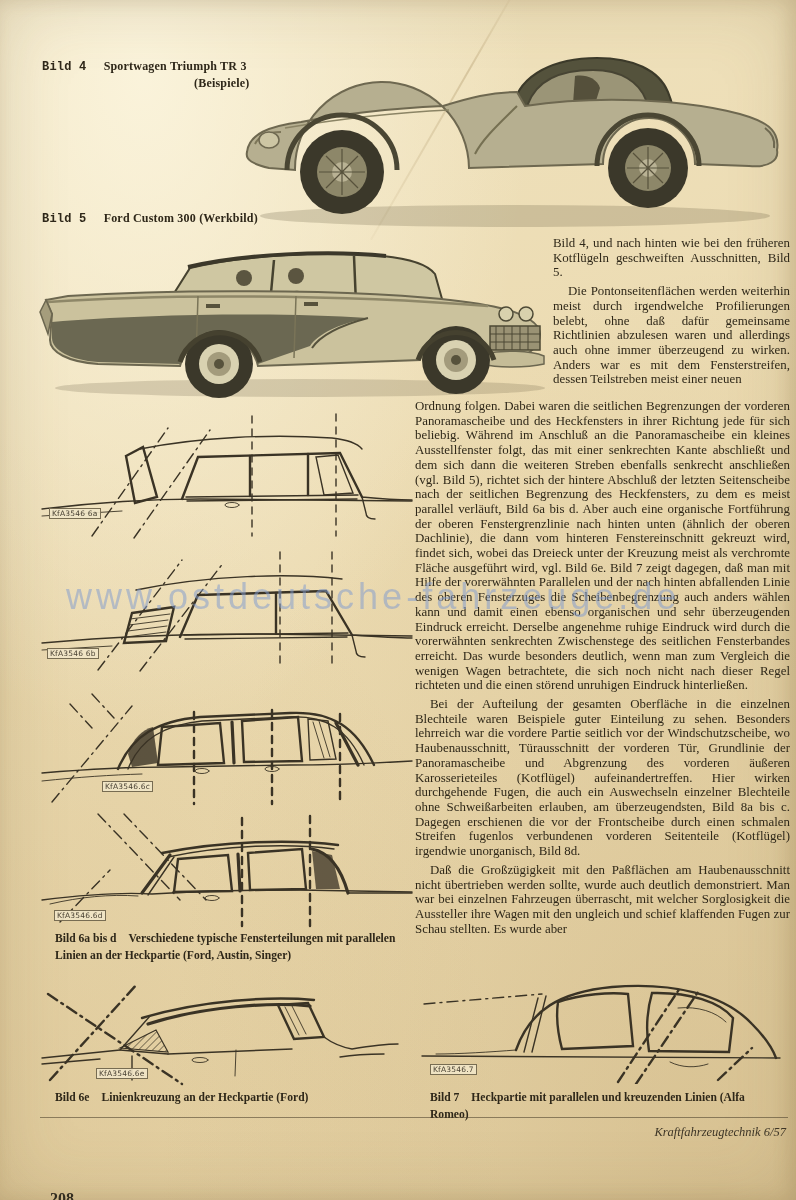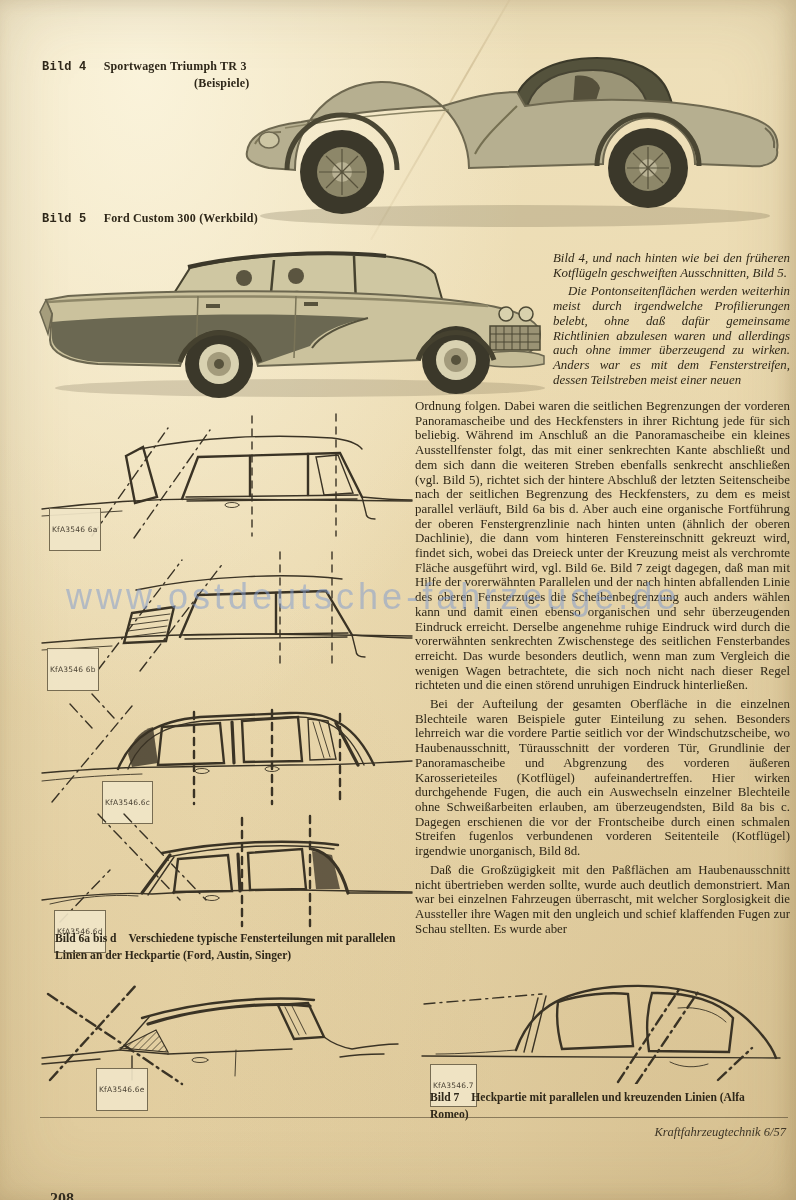--- a/index.html
+++ b/index.html
@@ -23,21 +23,21 @@
   .cap-block { position:absolute; line-height:1.35; }
   .credit-line { padding-left:152px; }
   .fig-cap { position:absolute; font-size:11.6px; font-weight:bold; color:#2e2719; line-height:1.45; }
   .fig-cap .lbl { margin-right:12px; }
   .col { position:absolute; text-align:justify; font-size:12.9px; line-height:14.7px;
          color:#2f2819; hyphens:auto; -webkit-hyphens:auto; }
   .col p { margin:0; }
   .col p.ind { text-indent:15px; margin-top:4px; }
   .fig { position:absolute; }
   .plate { position:absolute; font:7.5px "DejaVu Sans",sans-serif; color:#4a4234;
-           border:1px solid #776c52; background:rgba(240,229,199,0.92); padding:16px 2px;
+           border:1px solid #776c52; background:rgba(240,229,199,0.92); padding:0 2px;
            white-space:nowrap; letter-spacing:0.2px; }
   .ln  { stroke:#3a3325; fill:none; stroke-width:1.4; stroke-linecap:round; }
   .w2  { stroke-width:2.4; }
   .w3  { stroke-width:3.2; }
   .thin{ stroke-width:0.9; }
   .dash{ stroke-dasharray:7 6; }
   .ddot{ stroke-dasharray:11 5 2 5; }
   .watermark {
     position:absolute; left:66px; top:576px; z-index:40; white-space:nowrap;
     font-family:"Liberation Sans","DejaVu Sans",sans-serif; font-weight:normal;
@@ -156,21 +156,21 @@
         <circle cx="418" cy="122" r="34" fill="#3b382a"></circle>
         <circle cx="418" cy="122" r="20" fill="#d9d2b1"></circle>
         <circle cx="418" cy="122" r="12" fill="#a39b7c"></circle>
         <circle cx="418" cy="122" r="5" fill="#57523c"></circle>
       </g>
       <path d="M142,124 A42,42 0 0 1 222,124" stroke="#45412f" stroke-width="5" fill="none"></path>
       <path d="M380,122 A40,40 0 0 1 456,122" stroke="#45412f" stroke-width="5" fill="none"></path>
     </svg>
   </div>
 
-  <div class="col" style="left:553px; top:251px; width:237px;font-style:italic;">
+  <div class="col" style="left:553px; top:236px; width:237px;">
     <p>Bild 4, und nach hinten wie bei den früheren Kotflügeln geschweiften Ausschnitten, Bild 5.</p>
     <p class="ind">Die Pontonseitenflächen werden weiterhin meist durch irgendwelche Profilierungen belebt, ohne daß dafür gemeinsame Richtlinien abzulesen waren und allerdings auch ohne immer überzeugend zu wirken. Anders war es mit dem Fensterstreifen, dessen Teilstreben meist einer neuen</p>
   </div>
 
   <div class="col" style="left:415px; top:399px; width:375px;">
     <p>Ordnung folgen. Dabei waren die seitlichen Begrenzungen der vorderen Panoramascheibe und des Heckfensters in ihrer Richtung jede für sich beliebig. Während im Anschluß an die Panoramascheibe ein kleines Ausstellfenster folgt, das mit einer senkrechten Kante abschließt und dem sich dann die weiteren Streben ebenfalls senkrecht anschließen (vgl. Bild 5), richtet sich der hintere Abschluß der letzten Seitenscheibe nach der seitlichen Begrenzung des Heckfensters, zu dem es meist parallel verläuft, Bild 6a bis d. Aber auch eine organische Fortführung der oberen Fenstergrenzlinie nach hinten unten (ähnlich der oberen Dachlinie), die dann vom hinteren Fenstereinschnitt gekreuzt wird, findet sich, wobei das Dreieck unter der Kreuzung meist als verchromte Fläche ausgeführt wird, vgl. Bild 6e. Bild 7 zeigt dagegen, daß man mit Hilfe der vorerwähnten Parallelen und der nach hinten abfallenden Linie des oberen Fensterzuges die Scheibenbegrenzung auch anders wählen kann und damit einen ebenso organischen und sehr überzeugenden Eindruck erreicht. Derselbe angenehme ruhige Eindruck wird durch die vorerwähnten senkrechten Zwischenstege des seitlichen Fensterbandes erreicht. Das wurde besonders deutlich, wenn man zum Vergleich die wenigen Wagen betrachtete, die sich noch nicht nach dieser Regel richteten und die einen störend unruhigen Eindruck hinterließen.</p>
     <p class="ind">Bei der Aufteilung der gesamten Oberfläche in die einzelnen Blechteile waren Beispiele guter Einteilung zu sehen. Besonders lehrreich war die vordere Partie seitlich vor der Windschutzscheibe, wo Haubenausschnitt, Türausschnitt der vorderen Tür, Grundlinie der Panoramascheibe und Abgrenzung des vorderen äußeren Karosserieteiles (Kotflügel) aufeinandertreffen. Hier wirken durchgehende Fugen, die auch ein Auswechseln einzelner Blechteile ohne Schweißarbeiten erlauben, am überzeugendsten, Bild 8a bis c. Dagegen erschienen die vor der Frontscheibe durch einen schmalen Streifen fugenlos verbundenen vorderen Seitenteile (Kotflügel) irgendwie unorganisch, Bild 8d.</p>
     <p class="ind">Daß die Großzügigkeit mit den Paßflächen am Haubenausschnitt nicht übertrieben werden sollte, wurde auch deutlich demonstriert. Man war bei einzelnen Fahrzeugen überrascht, mit welcher Sorglosigkeit die Aussteller ihre Wagen mit den ungleich und schief klaffenden Fugen zur Schau stellten. Es wurde aber</p>
   </div>
 
@@ -288,20 +288,23 @@
       <path class="ln w2" d="M232,21 C270,20 300,30 313,46 L309,80 L229,79 C226,60 227,38 232,21 Z"></path>
       <path class="ln thin" d="M258,36 C278,34 296,40 306,50"></path>
       <path class="ln" d="M2,84 L360,86"></path>
       <path class="ln thin" d="M96,78 C70,80 40,82 16,82"></path>
       <path class="ln thin" d="M250,90 C262,96 276,96 288,92"></path>
       <path class="ln ddot w2" d="M198,110 L260,16 M216,112 L278,20 M298,108 L332,76"></path>
     </svg>
     <div class="plate" style="left:10px; top:92px;">KfA3546.7</div>
   </div>
 
+  <div class="fig-cap" style="left:55px; top:1090px; width:350px;">
+    <span class="lbl">Bild 6e</span><span>Linienkreuzung an der Heckpartie (Ford)</span>
+  </div>
   <div class="fig-cap" style="left:430px; top:1090px; width:356px;">
     <span class="lbl">Bild 7</span><span>Heckpartie mit parallelen und kreuzenden Linien (Alfa Romeo)</span>
   </div>
 
   <div class="watermark">www.ostdeutsche-fahrzeuge.de</div>
 
   <div class="footer-rule"></div>
   <div class="footer-left">208</div>
   <div class="footer-right">Kraftfahrzeugtechnik 6/57</div>
 </div>

